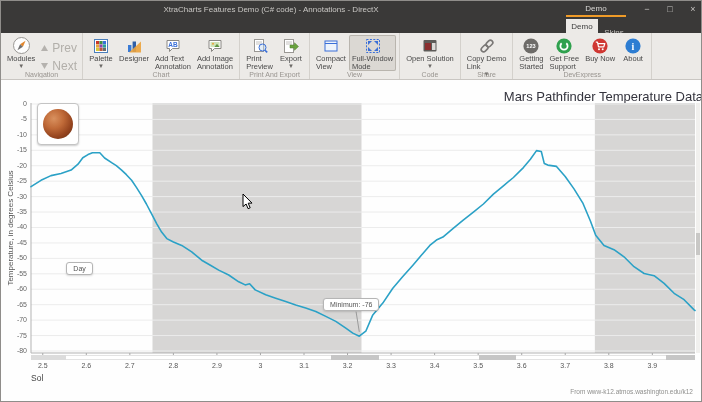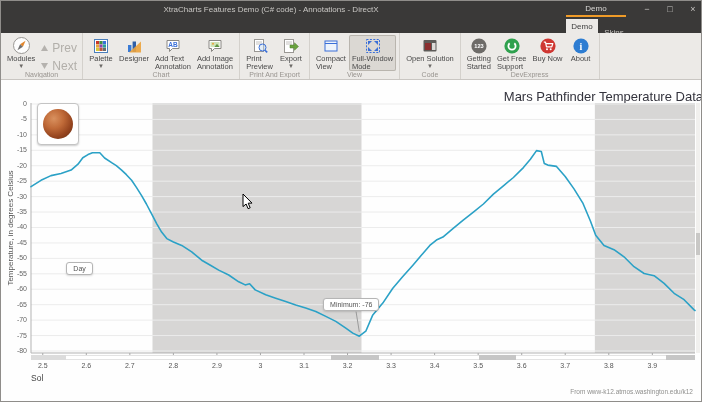--- a/index.html
+++ b/index.html
@@ -221,20 +221,36 @@
             <svg width="18" height="18" viewBox="0 0 18 18">
               <rect x="2.5" y="3" width="13" height="11.5" rx="1" fill="#5d5b58"></rect>
               <rect x="4" y="6" width="6" height="7" fill="#8a2f2f"></rect>
               <rect x="11" y="6" width="3.5" height="7" fill="#dcdad7"></rect>
             </svg>
           </span>
           <div class="lbl">Open Solution</div>
           <div class="arr">▼</div>
         </div>
         <div class="group-label">Code</div>
+      </div>
+      <div class="rib-group">
+        <div class="rib-btn">
+          <span class="ic">
+            <svg width="18" height="18" viewBox="0 0 18 18">
+              <g stroke="#7a7876" stroke-width="1.6" fill="none" transform="rotate(-45 9 9)">
+                <rect x="1.8" y="6.6" width="7.6" height="4.8" rx="2.4"></rect>
+                <rect x="8.6" y="6.6" width="7.6" height="4.8" rx="2.4"></rect>
+              </g>
+            </svg>
+          </span>
+          <div class="lbl">Copy Demo
+Link</div>
+          <div class="arr">▼</div>
+        </div>
+        <div class="group-label">Share</div>
       </div>
       <div class="rib-group">
         <div class="rib-btn">
           <span class="ic">
             <svg width="18" height="18" viewBox="0 0 18 18">
               <circle cx="9" cy="9" r="7.6" fill="#6d6b68"></circle>
               <text x="9" y="11.3" text-anchor="middle" font-size="5.6" font-weight="bold" fill="#fff" font-family="Liberation Sans,sans-serif">123</text>
             </svg>
           </span>
           <div class="lbl">Getting

